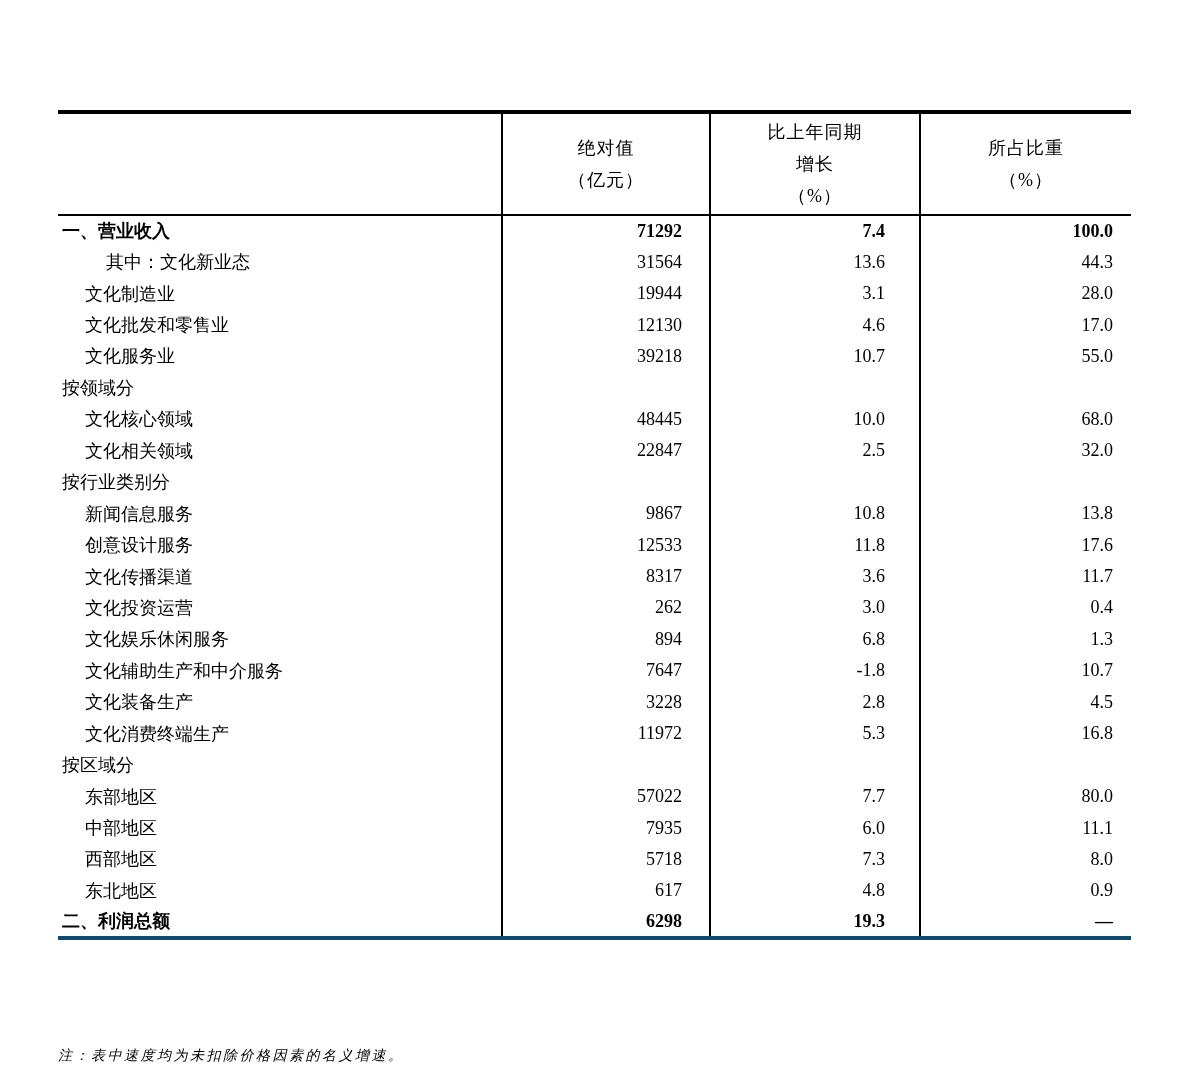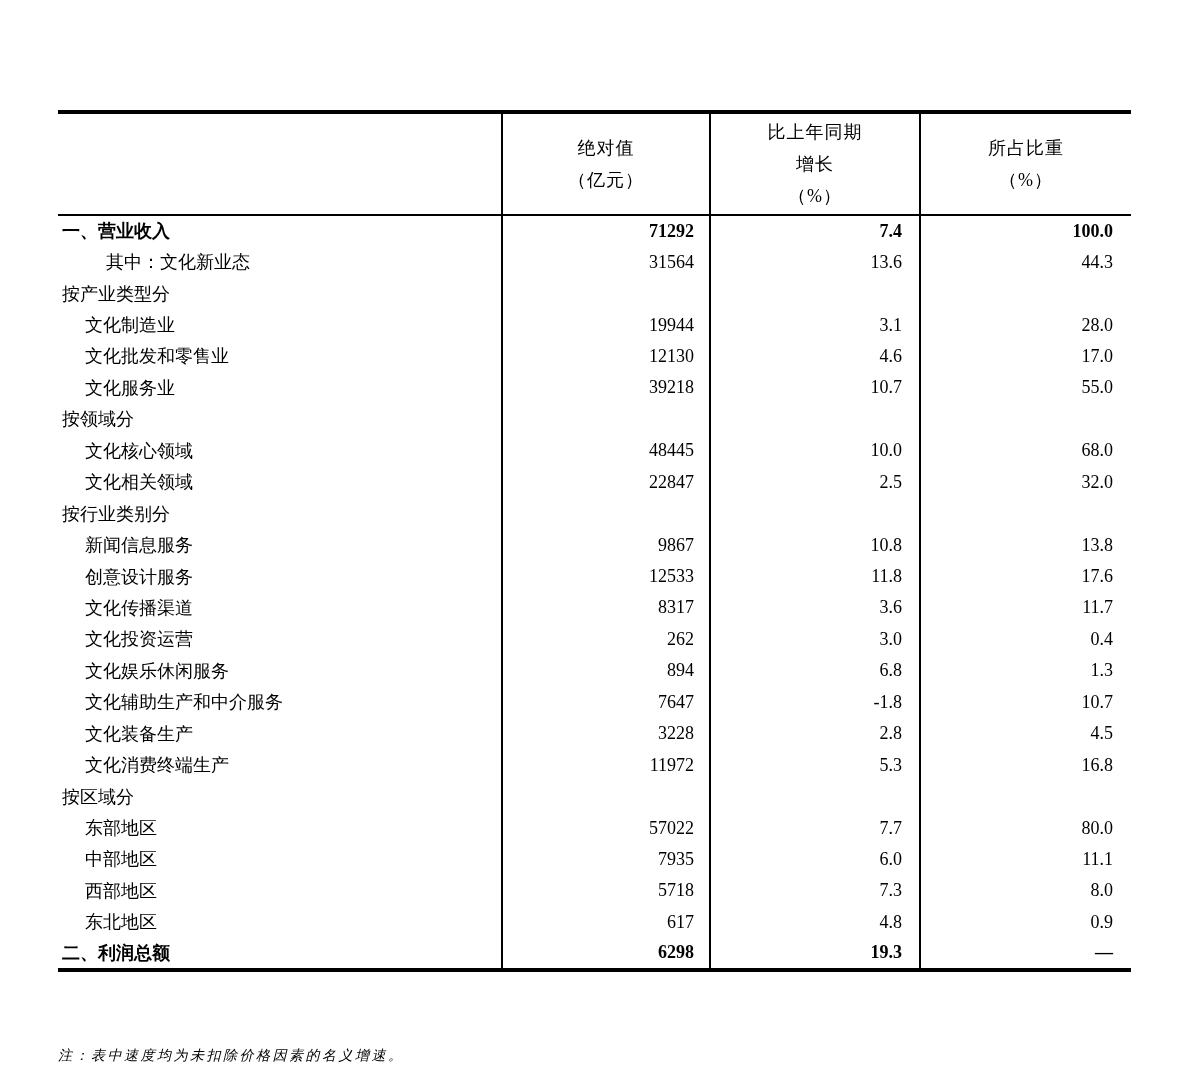--- a/index.html
+++ b/index.html
@@ -24,21 +24,21 @@
     white-space: nowrap;
   }
 
   table.stat-table {
     position: absolute;
     top: 110px; left: 58px;
     width: 1073px;
     border-collapse: collapse;
     table-layout: fixed;
     border-top: 4px solid #000000;
-    border-bottom: 4px solid #000000;
+    border-bottom: 4px solid #0c4a6e;
   }
   col.col-1 { width: 444px; }
   col.col-2 { width: 208px; }
   col.col-3 { width: 210px; }
   col.col-4 { width: 211px; }
 
   thead tr { height: 103px; }
   thead th {
     font-weight: normal;
     font-size: 18px;
@@ -55,22 +55,22 @@
     height: 31.45px;
     font-size: 18px;
     vertical-align: middle;
     padding: 0;
     white-space: nowrap;
   }
   td.c-label { text-align: left; padding-left: 4px; }
   td.c-label.lv1 { padding-left: 27px; }
   td.c-label.lv2 { padding-left: 48px; }
   td.v-num { text-align: right; }
-  td.v0 { padding-right: 15px; }
-  td.v1 { padding-right: 17px; }
+  td.v0 { padding-right: 27px; }
+  td.v1 { padding-right: 34px; }
   td.v2 { padding-right: 18px; }
   .bold { font-weight: bold; }
 
   .note {
     position: absolute;
     top: 1047px; left: 58px;
     font-size: 14px;
     font-style: italic;
     letter-spacing: 2.5px;
     white-space: nowrap;
@@ -114,26 +114,20 @@
           <td class="v-num v1 sep bold">7.4</td>
           <td class="v-num v2 sep bold">100.0</td>
         </tr>
         <tr>
           <td class="c-label lv2">其中：文化新业态</td>
           <td class="v-num v0 sep">31564</td>
           <td class="v-num v1 sep">13.6</td>
           <td class="v-num v2 sep">44.3</td>
         </tr>
         <tr>
-          <td class="c-label lv0">按产业类型分</td>
-          <td class="v-num v0 sep"></td>
-          <td class="v-num v1 sep"></td>
-          <td class="v-num v2 sep"></td>
-        </tr>
-        <tr>
           <td class="c-label lv1">文化制造业</td>
           <td class="v-num v0 sep">19944</td>
           <td class="v-num v1 sep">3.1</td>
           <td class="v-num v2 sep">28.0</td>
         </tr>
         <tr>
           <td class="c-label lv1">文化批发和零售业</td>
           <td class="v-num v0 sep">12130</td>
           <td class="v-num v1 sep">4.6</td>
           <td class="v-num v2 sep">17.0</td>

